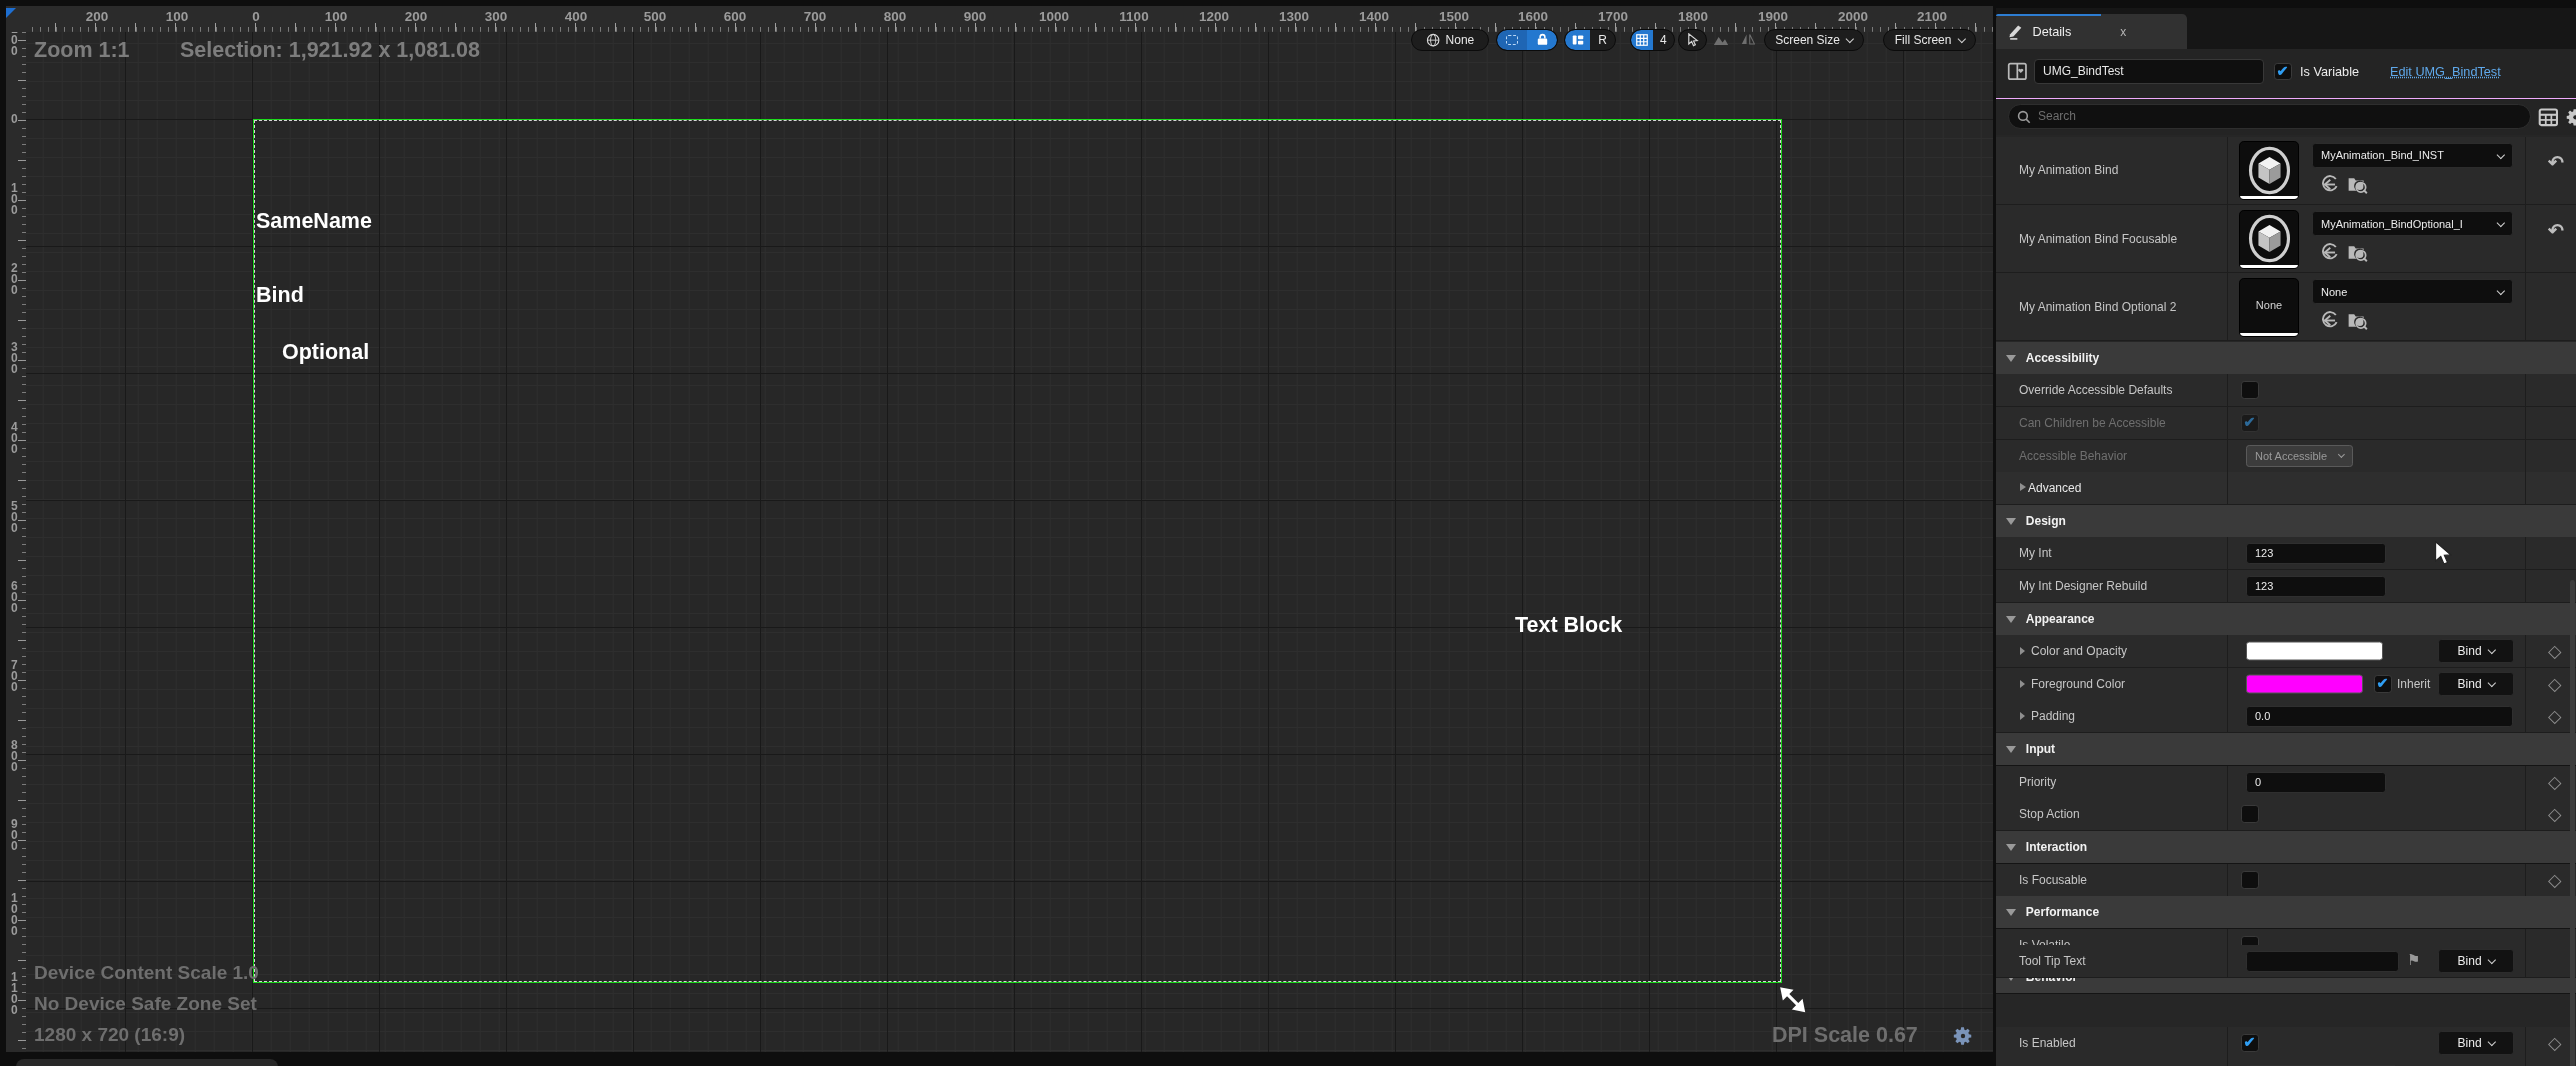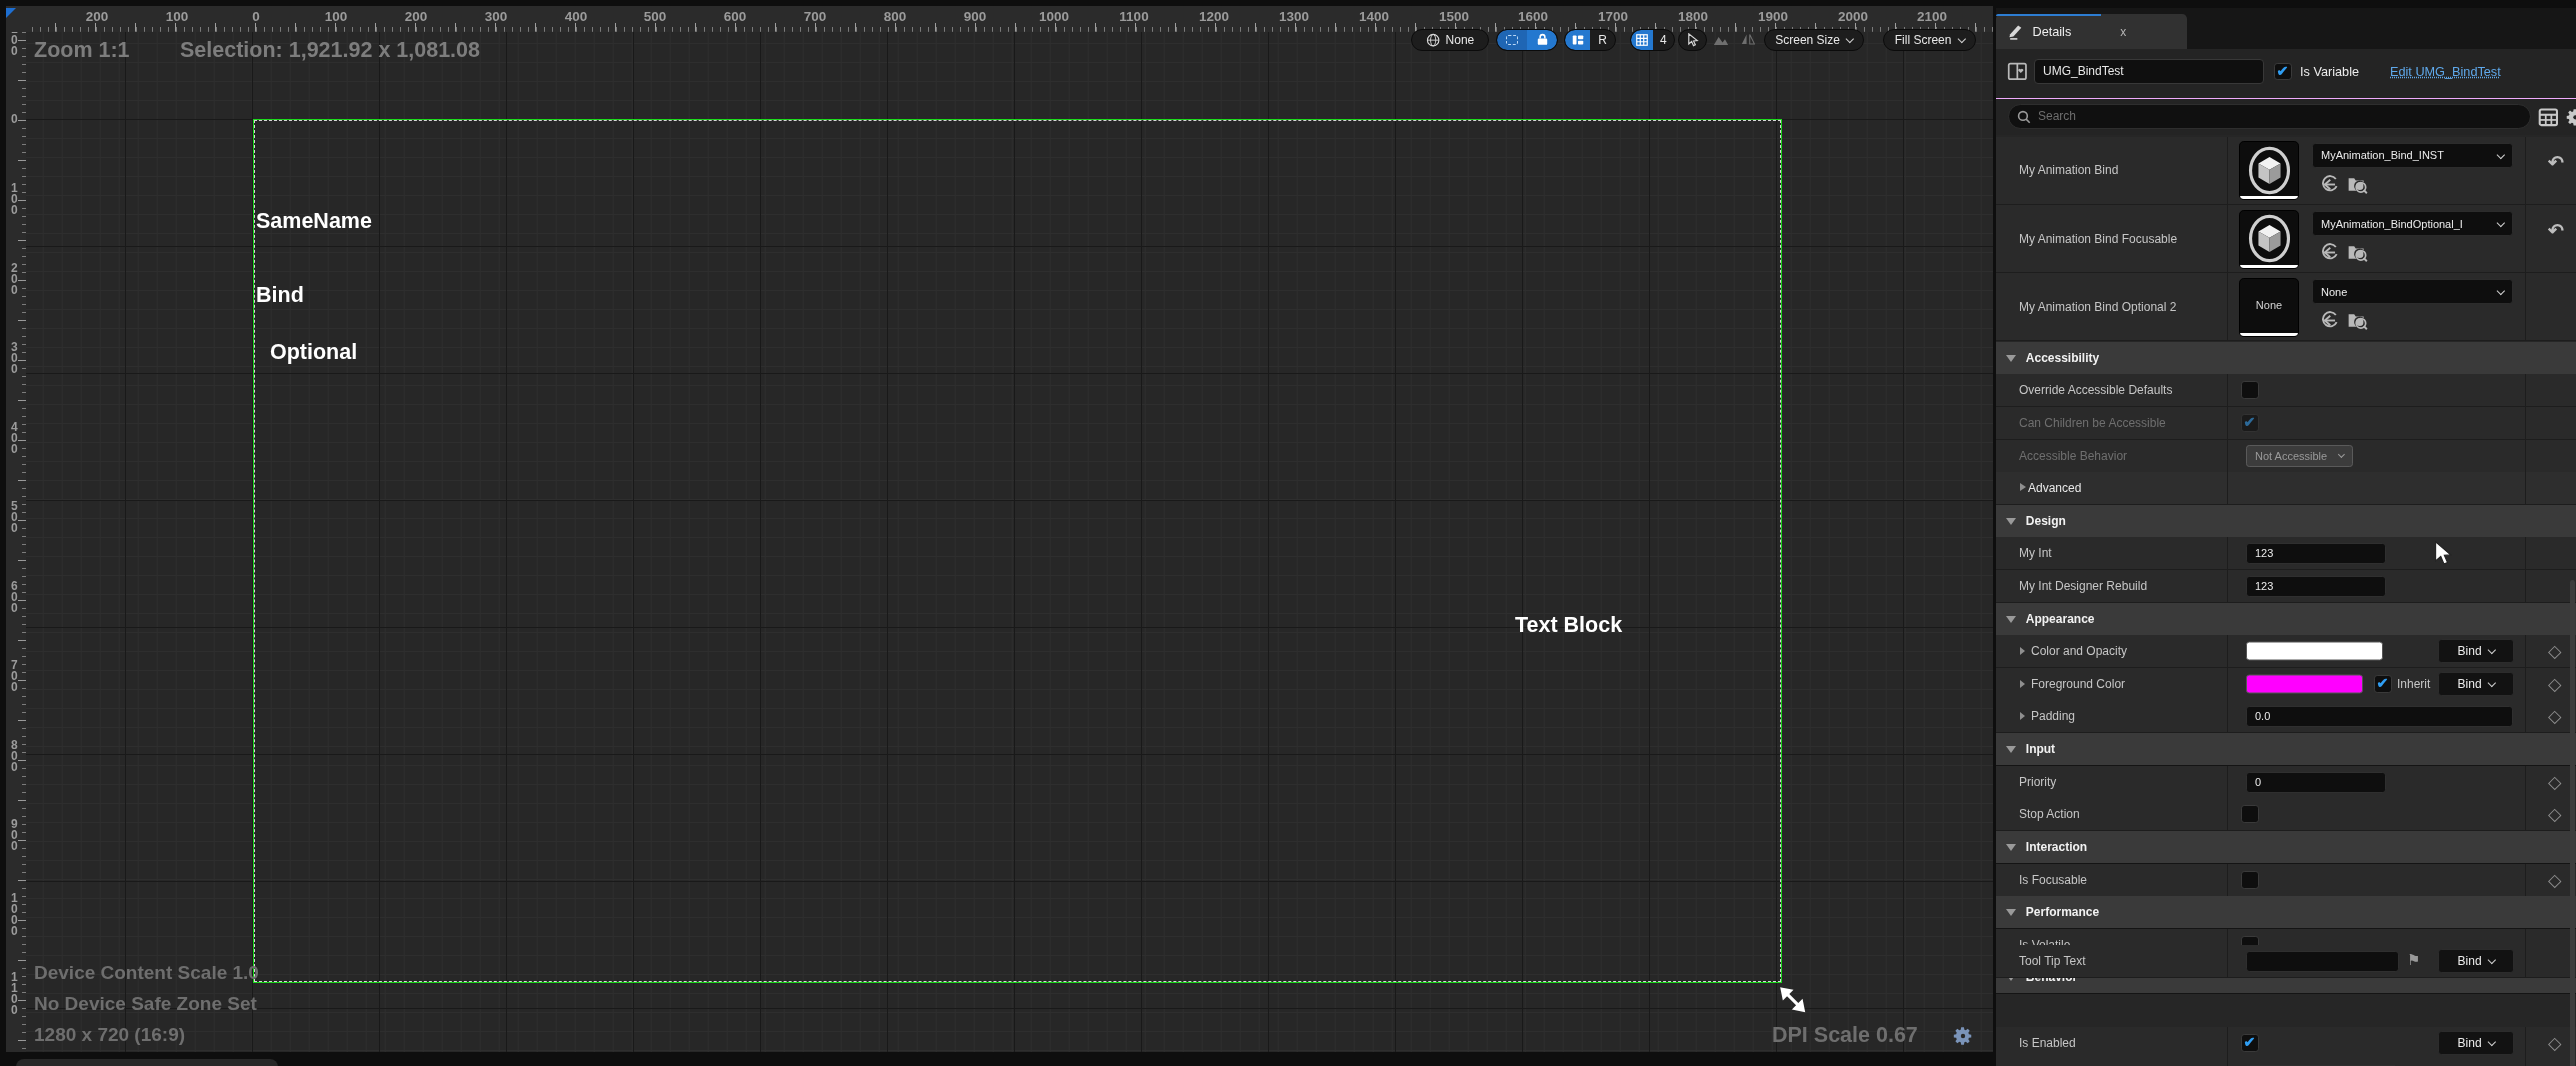--- a/index.html
+++ b/index.html
@@ -189,21 +189,21 @@
       </div>
 
     <div id="canvas">
       <div class="overlay-txt" style="left:8px; top:6.4px;">Zoom 1:1</div>
       <div class="overlay-txt" style="left:154px; top:6.4px;">Selection: 1,921.92 x 1,081.08</div>
 
       <div id="selection-rect"></div>
 
       <div class="canvas-text" style="left:230px; top:177px;">SameName</div>
       <div class="canvas-text" style="left:230px; top:251px;">Bind</div>
-      <div class="canvas-text" style="left:244px; top:308px;">Optional</div>
+      <div class="canvas-text" style="left:256px; top:308px;">Optional</div>
       <div class="canvas-text" style="left:1489px; top:581px;">Text Block</div>
 
       <svg class="abs" style="left:1753px; top:954px;" width="29" height="29" viewBox="0 0 36 36">
         <g stroke="#fff" stroke-width="4" fill="#fff">
           <line x1="8" y1="8" x2="26" y2="26"></line>
           <polygon points="4,4 14,6 6,14"></polygon>
           <polygon points="30,30 20,28 28,20"></polygon>
         </g>
       </svg>
 

